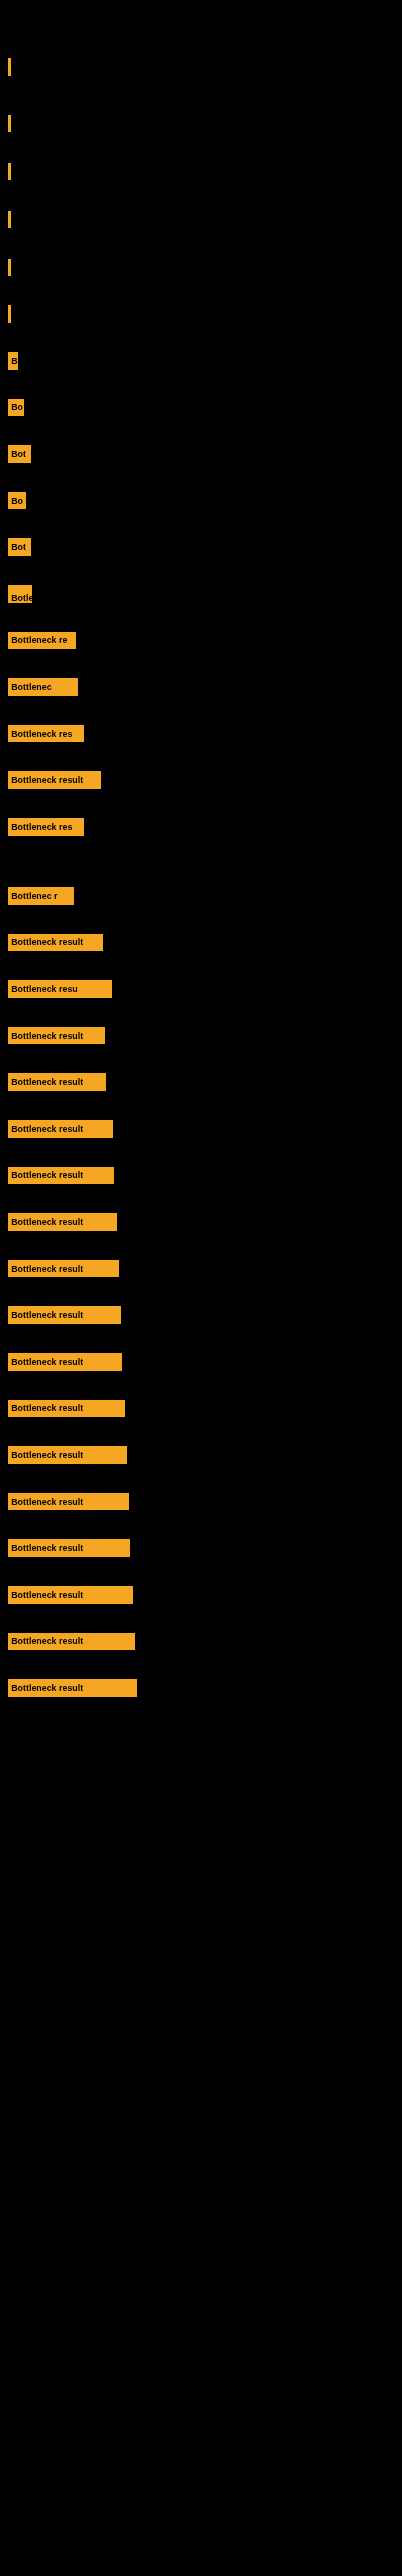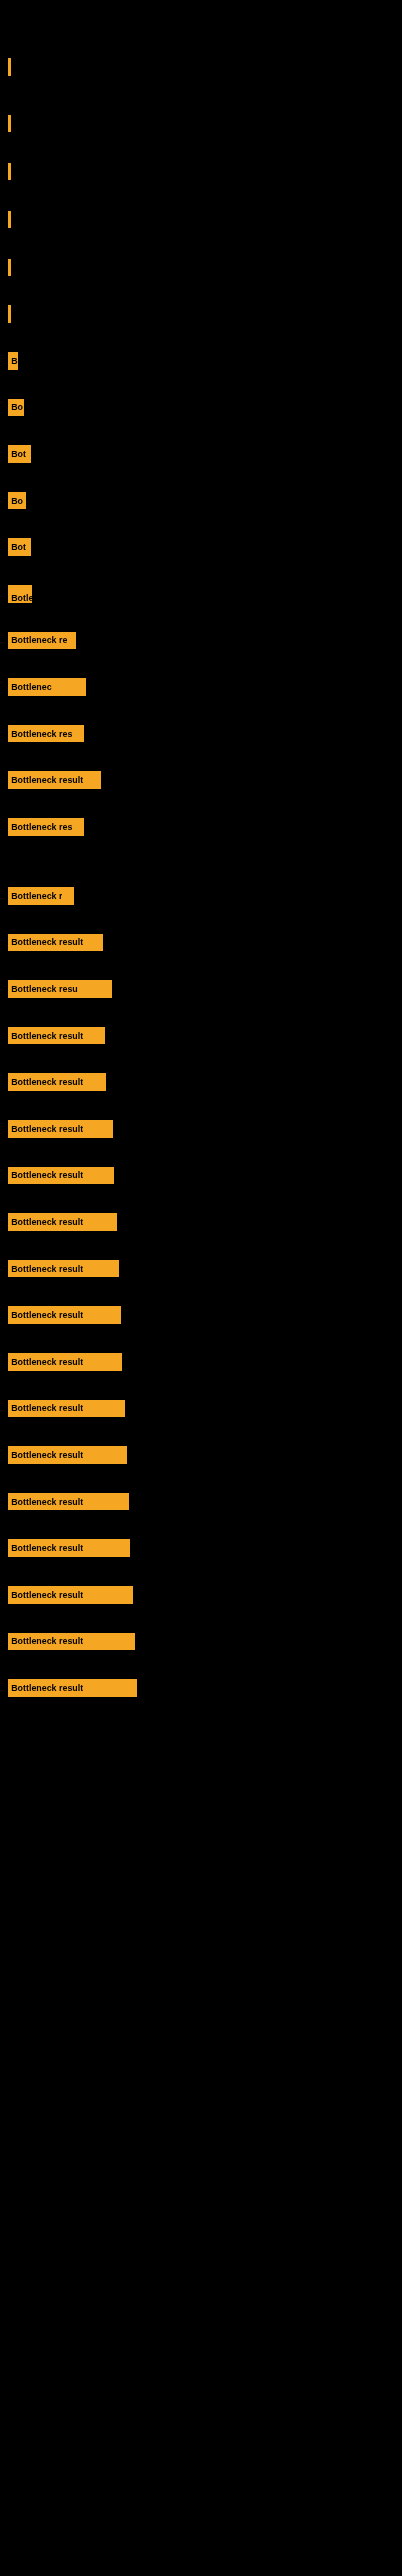--- a/index.html
+++ b/index.html
@@ -120,21 +120,21 @@
         </div>
       </div>
       <div style="height: 22.5px;"></div>
       <div class="bar-row">
         <div class="bar" style="width: 68px;">
           <span class="bar-label">Bottleneck re</span>
         </div>
       </div>
       <div style="height: 22.5px;"></div>
       <div class="bar-row">
-        <div class="bar" style="width: 78px;">
+        <div class="bar" style="width: 70px;">
           <span class="bar-label">Bottlenec</span>
         </div>
       </div>
       <div style="height: 22.5px;"></div>
       <div class="bar-row">
         <div class="bar" style="width: 76px;">
           <span class="bar-label">Bottleneck res</span>
         </div>
       </div>
       <div style="height: 22.5px;"></div>
@@ -146,21 +146,21 @@
       <div style="height: 22.5px;"></div>
       <div class="bar-row">
         <div class="bar" style="width: 76px;">
           <span class="bar-label">Bottleneck res</span>
         </div>
       </div>
       <div style="height: 22.5px;"></div>
       <div style="height: 22.5px;"></div>
       <div class="bar-row">
         <div class="bar" style="width: 66px;">
-          <span class="bar-label">Bottleneck r</span>
+          <span class="bar-label">Bottlenec r</span>
         </div>
       </div>
       <div style="height: 22.5px;"></div>
       <div class="bar-row">
         <div class="bar" style="width: 95px;">
           <span class="bar-label">Bottleneck result</span>
         </div>
       </div>
       <div style="height: 22.5px;"></div>
       <div class="bar-row">

